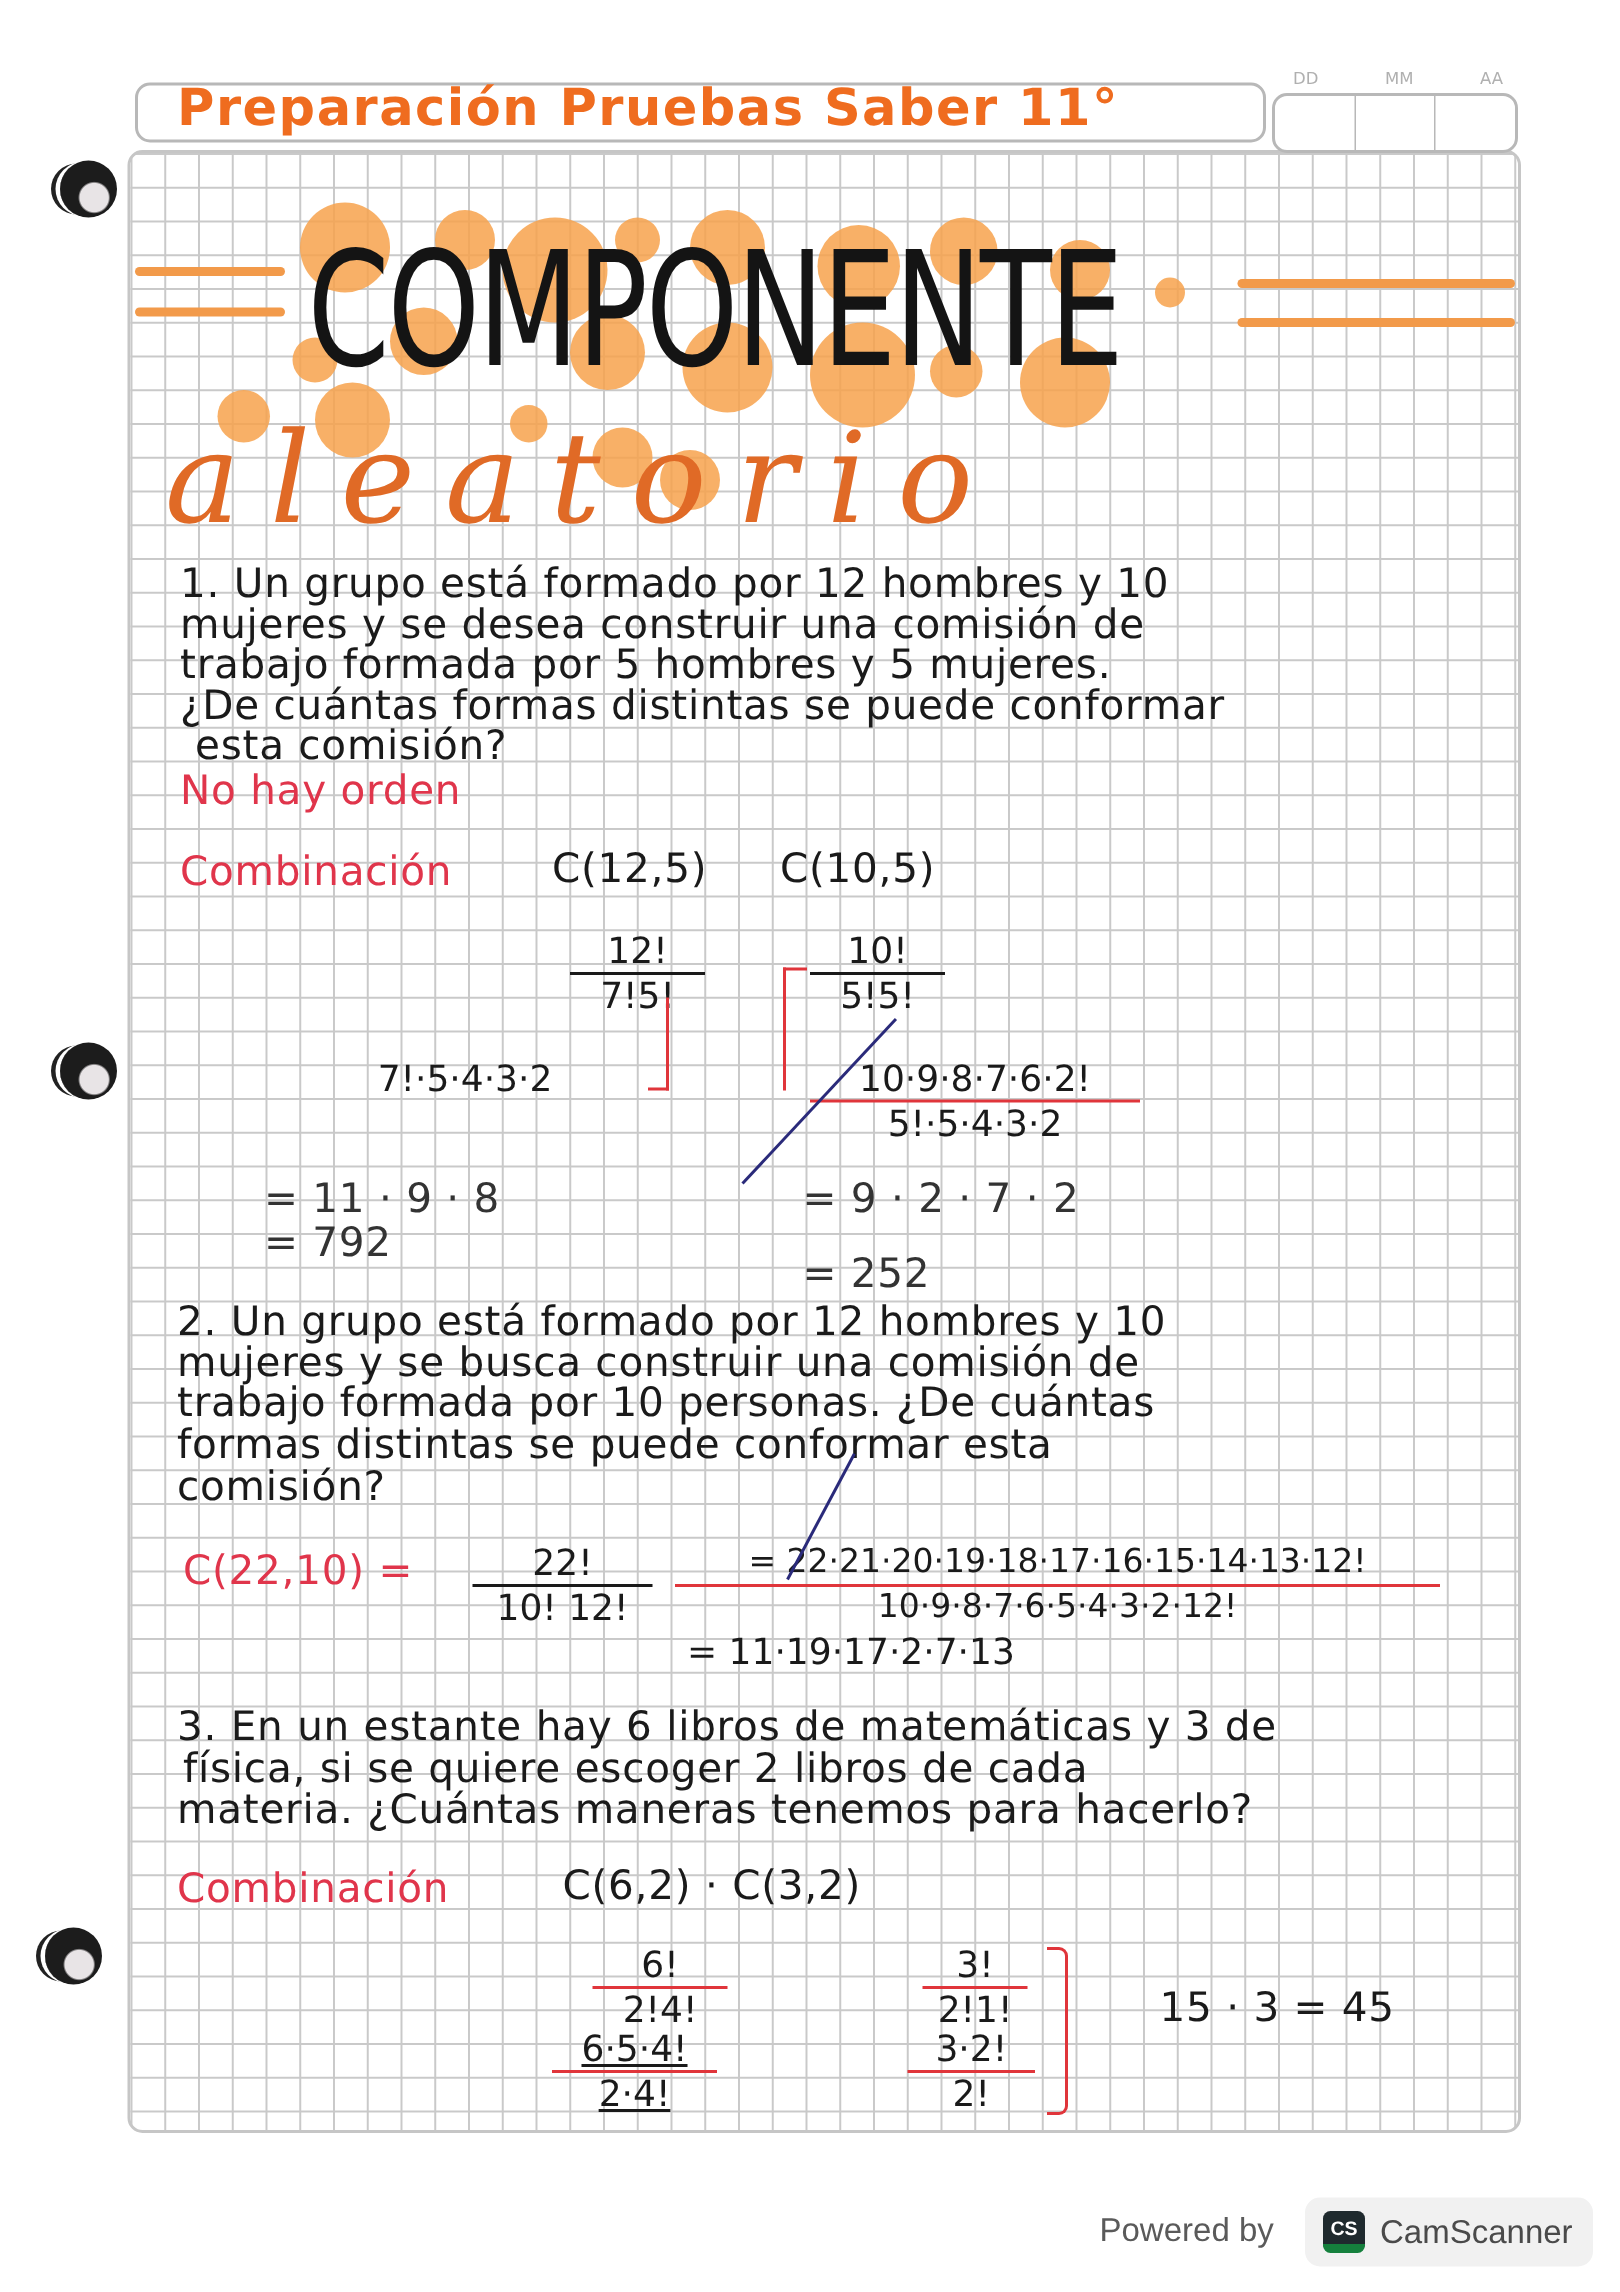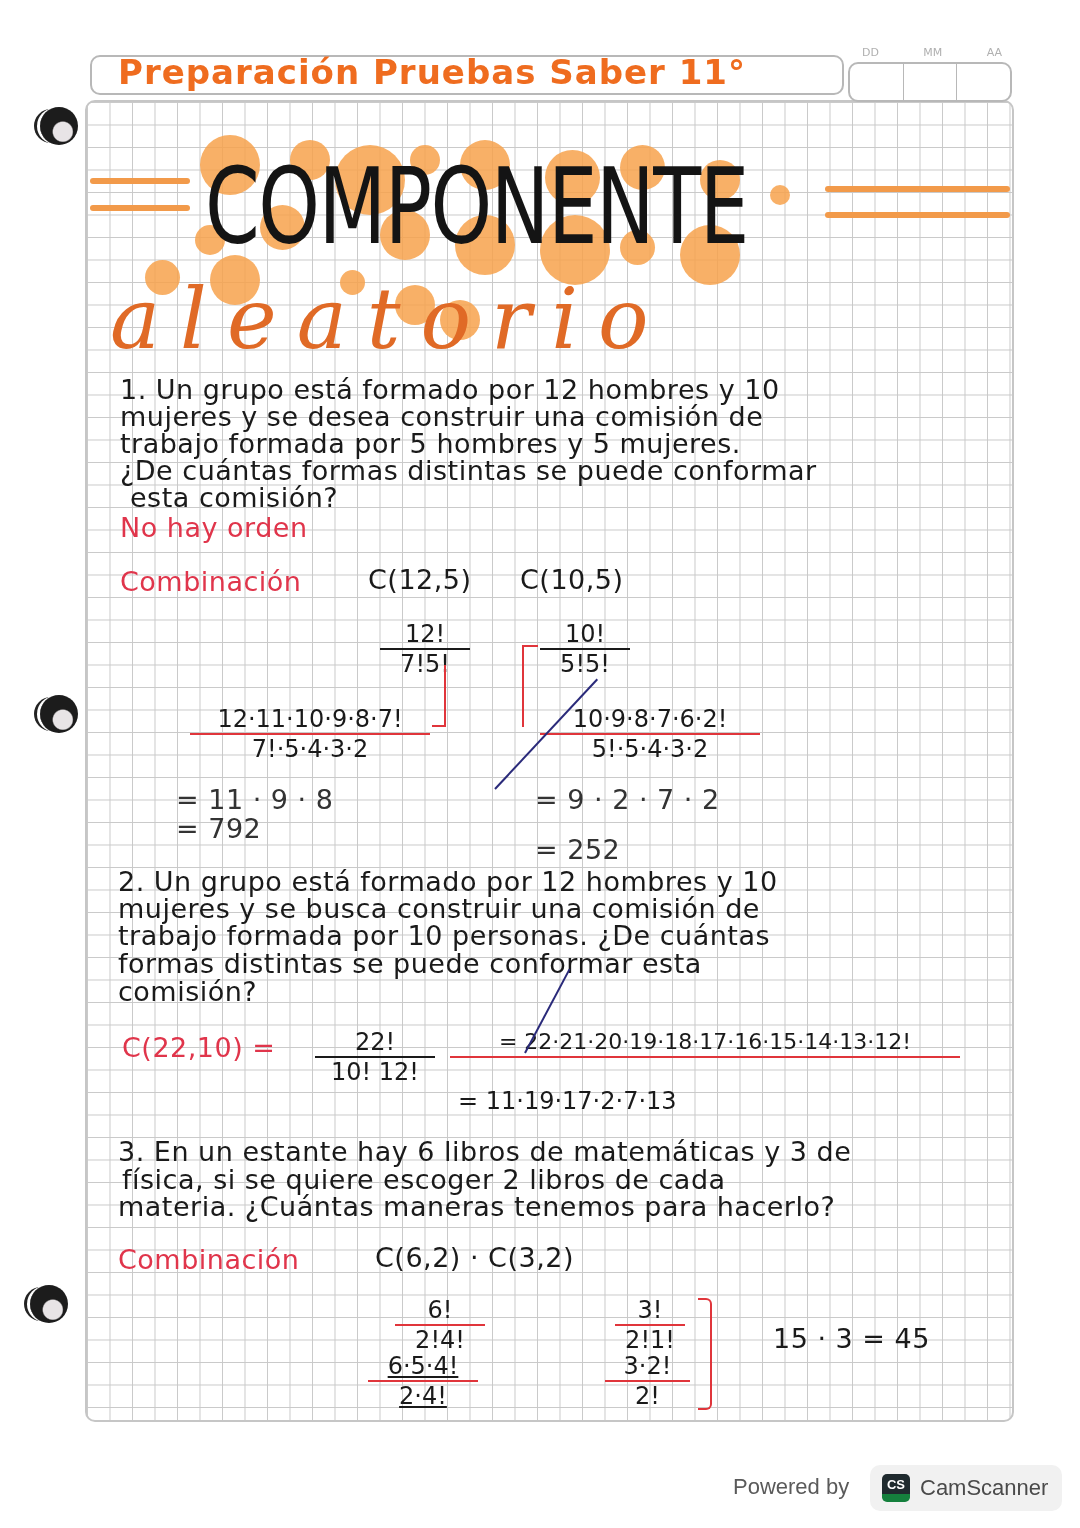--- a/index.html
+++ b/index.html
@@ -58,21 +58,21 @@
     position: absolute; left: 0; top: 1450px; width: 1080px; height: 78px; background: #fff;
   }
   .powered { position: absolute; left: 733px; top: 1474px; font-size: 22px; color: #5a5a5a; font-family: Liberation Sans, sans-serif; }
   .cs-badge {
     position: absolute; left: 870px; top: 1465px; width: 192px; height: 46px; background: #f1f1f1;
     border-radius: 10px; display: flex; align-items: center;
   }
   .cs-logo {
     width: 28px; height: 28px; margin-left: 12px; border-radius: 5px; background: #1f2a2e;
     color: #fff; font-size: 13px; font-weight: bold; display: flex; align-items: center; justify-content: center;
-    border-bottom: 8px solid #15803d; box-sizing: border-box; font-family: "Liberation Sans", sans-serif;
+    border-bottom: 6px solid #15803d; box-sizing: border-box; font-family: "Liberation Sans", sans-serif;
   }
   .cs-name { margin-left: 10px; font-size: 22px; color: #4a4a4a; font-family: "Liberation Sans", sans-serif; }
   .slash { position: absolute; height: 2px; background: #2a2a7a; transform-origin: left center; }
 </style>
 </head>
 <body>
 
 <div class="binder-hole" style="left:40px;top:107px;"></div>
 <div class="binder-hole" style="left:40px;top:695px;"></div>
 <div class="binder-hole" style="left:30px;top:1285px;"></div>
@@ -141,21 +141,20 @@
 </div>
 <div class="frac" style="left:540px;top:620px;width:90px;">
   <div class="num">10!</div>
   <div>5!5!</div>
 </div>
 
 <div class="bracket" style="left:432px;top:665px;width:12px;height:60px;border-left:none;border-top:none;"></div>
 <div class="bracket" style="left:522px;top:645px;width:14px;height:80px;border-right:none;border-bottom:none;"></div>
 
 <div class="frac" style="left:190px;top:705px;width:240px;">
-  <div class="num redline">12·11·10·9·8·7!</div>
   <div>7!·5·4·3·2</div>
 </div>
 <div class="frac" style="left:540px;top:705px;width:220px;">
   <div class="num redline">10·9·8·7·6·2!</div>
   <div>5!·5·4·3·2</div>
 </div>
 <div class="slash" style="left:495px;top:788px;width:150px;transform:rotate(-47deg);"></div>
 
 <div class="hand q-text" style="left:176px;top:786px;color:#333;">= 11 · 9 · 8</div>
 <div class="hand q-text" style="left:176px;top:815px;color:#333;">= 792</div>
@@ -168,20 +167,21 @@
 <div class="hand q-text" style="left:118px;top:950px;">formas distintas se puede conformar esta</div>
 <div class="hand q-text" style="left:118px;top:978px;">comisión?</div>
 
 <div class="hand q-text red" style="left:122px;top:1034px;">C(22,10) =</div>
 <div class="frac" style="left:315px;top:1028px;width:120px;">
   <div class="num">22!</div>
   <div>10! 12!</div>
 </div>
 <div class="frac" style="left:450px;top:1028px;width:510px;font-size:22px;">
   <div class="num redline">= 22·21·20·19·18·17·16·15·14·13·12!</div>
+  <div>10·9·8·7·6·5·4·3·2·12!</div>
 </div>
 <div class="slash" style="left:525px;top:1052px;width:95px;transform:rotate(-62deg);"></div>
 <div class="hand" style="left:458px;top:1087px;font-size:24px;">= 11·19·17·2·7·13</div>
 
 <div class="hand q-text" style="left:118px;top:1138px;">3. En un estante hay 6 libros de matemáticas y 3 de</div>
 <div class="hand q-text" style="left:122px;top:1166px;">física, si se quiere escoger 2 libros de cada</div>
 <div class="hand q-text" style="left:118px;top:1193px;">materia. ¿Cuántas maneras tenemos para hacerlo?</div>
 
 <div class="hand q-text red" style="left:118px;top:1246px;">Combinación</div>
 <div class="hand q-text" style="left:375px;top:1244px;">C(6,2) · C(3,2)</div>

